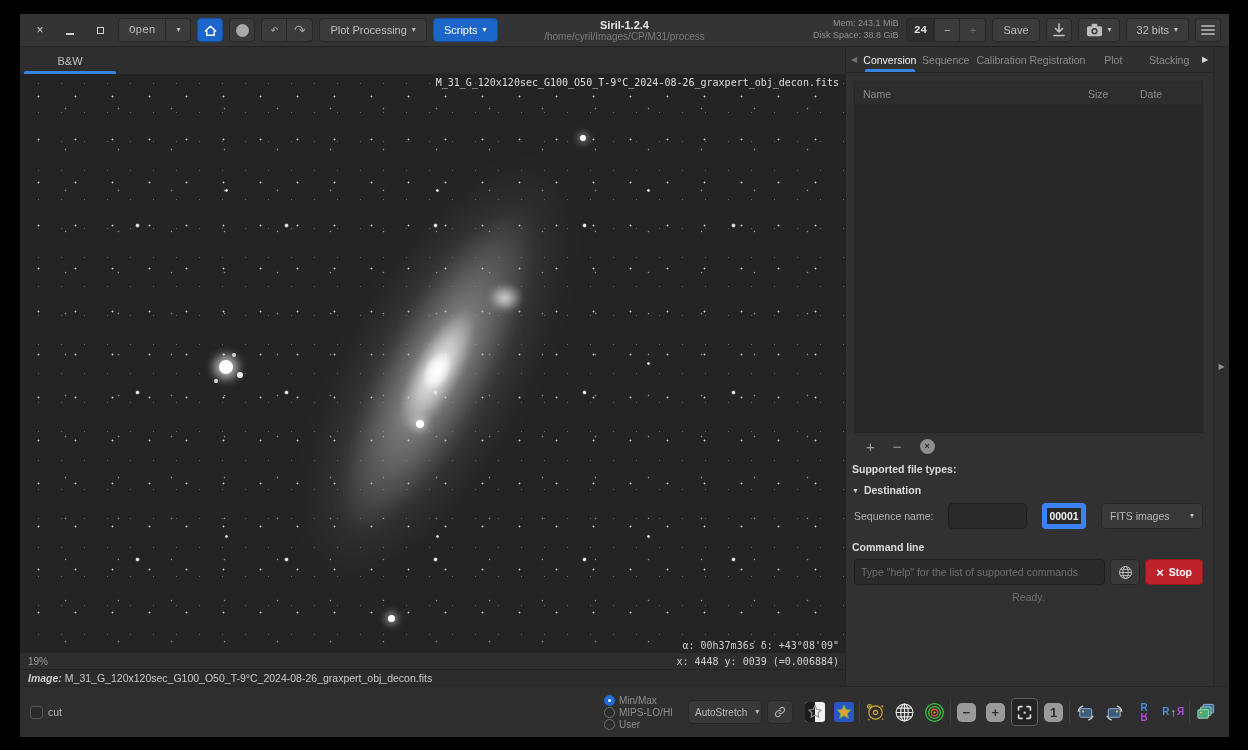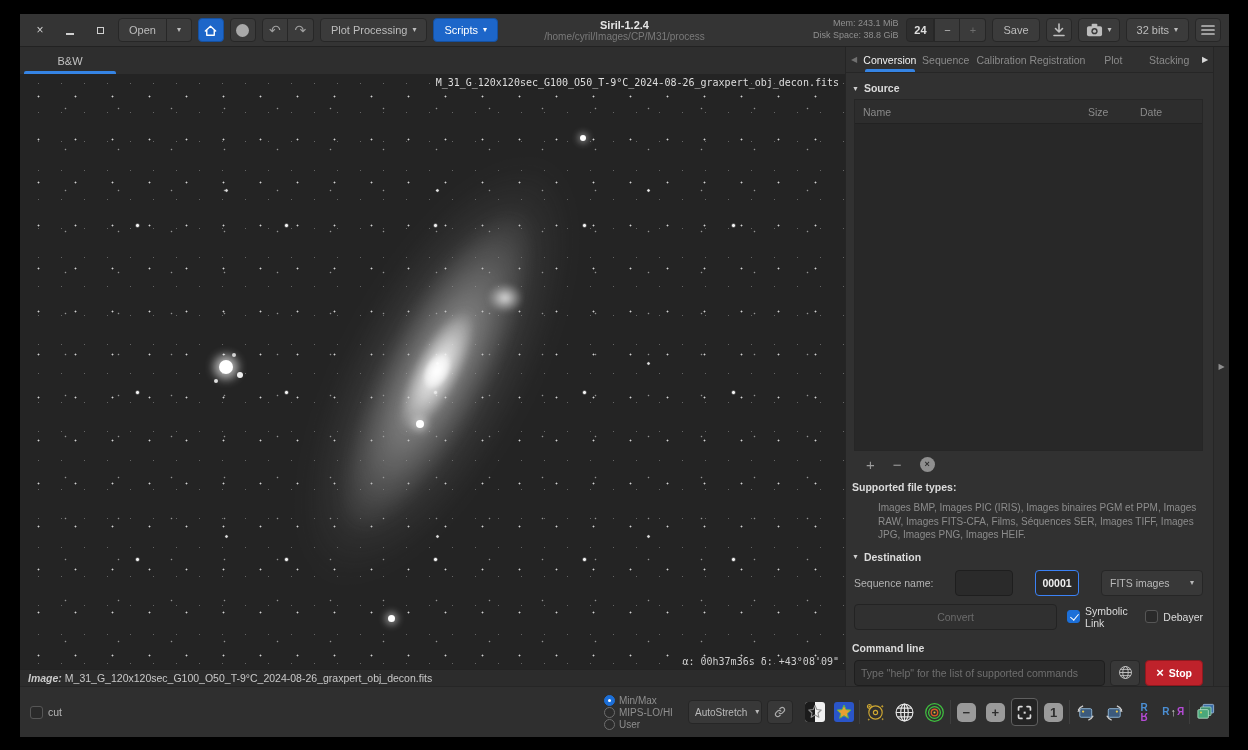--- a/index.html
+++ b/index.html
@@ -20,21 +20,21 @@
   .wbtn { background: none; border: none; color: #cfcfcf; width: 24px; height: 24px;
           display: flex; align-items: center; justify-content: center; font-size: 12px; cursor: default; }
   .min-glyph { display: block; width: 8px; height: 2px; background: #cfcfcf; margin-top: 7px; }
   .max-glyph { display: block; width: 7px; height: 7px; border: 1.5px solid #cfcfcf; }
   .tbtn { height: 24px; background: #3b3b3b; border: 1px solid #272727; border-radius: 4px;
           color: #bdbdbd; font-size: 11px; padding: 0 10px; display: inline-flex;
           align-items: center; justify-content: center; gap: 5px; font-family: inherit; cursor: default; }
   .tbtn.accent { background: #1d66c9; border-color: #15509f; color: #fff; }
   .btn-group { display: inline-flex; }
   .btn-group .tbtn { border-radius: 0; }
-  .btn-group .tbtn:first-child { border-radius: 4px 0 0 4px; }
+  .btn-group .tbtn:first-child { border-radius: 4px 0 0 4px; font-family: Liberation Mono, monospace; }
   .btn-group .tbtn:last-child { border-radius: 0 4px 4px 0; border-left: none; }
   .chev { font-size: 8px; line-height: 1; }
   .icon-btn { width: 26px; padding: 0; }
   .rec-dot { width: 13px; height: 13px; border-radius: 50%; background: #a9a9a9; display: block; }
   .arrow-glyph { font-size: 14px; line-height: 1; color: #9f9f9f; }
   .sysinfo { text-align: right; font-size: 9px; color: #8f8f8f; line-height: 1.3; margin-right: 2px; }
   .threads .cell-val { width: 28px; background: #2e2e2e; color: #e0e0e0; font-weight: bold; }
   .threads .dim { color: #6d6d6d; }
 
   
@@ -114,26 +114,26 @@
   .col-size { width: 52px; }
   .col-date { width: 62px; }
   .list-body { flex: 1; }
   .list-actions { height: 26px; display: flex; align-items: center; gap: 18px; padding-left: 14px; }
   .la-btn { background: none; border: none; color: #9d9d9d; font-size: 15px; line-height: 1; cursor: default; }
   .clear-glyph { width: 15px; height: 15px; border-radius: 50%; background: #8f8f8f; color: #2d2d2d;
                  font-size: 9px; font-weight: bold; display: flex; align-items: center; justify-content: center; }
   .supported { margin-top: 4px; }
   .sup-title { font-size: 10.5px; font-weight: bold; color: #dcdcdc; height: 18px; }
   .sup-text { font-size: 10px; color: #8c8c8c; line-height: 1.35; padding: 2px 6px 6px 26px; }
-  .dest-row1 { display: flex; align-items: center; gap: 22px; margin: 4px 2px 0 2px; }
+  .dest-row1 { display: flex; align-items: center; gap: 15px; margin: 4px 2px 0 2px; }
   .dest-label { font-size: 10.5px; color: #b2b2b2; flex: none; }
   .text-input { height: 26px; background: #2a2a2a; border: 1px solid #1e1e1e; border-radius: 4px;
                 color: #ddd; font-size: 10.5px; padding: 0 6px; font-family: inherit; }
   .seq-input { flex: 1; min-width: 0; }
-  .counter-box { width: 44px; height: 26px; background: #2a2a2a; border: 1px solid #3b82f6;
+  .counter-box { width: 44px; height: 26px; background: #2a2a2a; border: 5px solid #3b82f6;
                  border-radius: 4px; color: #f0f0f0; font-weight: bold; font-size: 10.5px;
                  display: flex; align-items: center; justify-content: center; }
   .dropdown { height: 26px; background: #383838; border: 1px solid #262626; border-radius: 4px;
               color: #b9b9b9; font-size: 10.5px; display: flex; align-items: center;
               justify-content: space-between; padding: 0 8px; gap: 8px; }
   .fmt-dd { width: 102px; flex: none; }
   .dest-row2 { display: flex; align-items: center; gap: 10px; margin: 8px 2px 0 2px; }
   .convert-btn { width: 246px; height: 26px; background: #303030; border: 1px solid #232323;
                  border-radius: 4px; color: #6b6b6b; font-size: 10.5px; cursor: default; font-family: inherit; }
   .check { display: flex; align-items: center; gap: 5px; font-size: 10.5px; color: #dcdcdc; cursor: default; }
@@ -300,102 +300,91 @@
         <div class="gal gal-core"></div>
         <div class="gal gal-nucleus"></div>
         <div class="gal companion"></div>
         <div class="bstar bstar-a"></div>
         <div class="bstar bstar-b"></div>
         <div class="bstar bstar-c"></div>
         <div class="bstar bstar-d"></div>
         <div class="overlay-filename mono">M_31_G_120x120sec_G100_O50_T-9°C_2024-08-26_graxpert_obj_decon.fits</div>
         <div class="overlay-coords mono">α: 00h37m36s δ: +43°08'09"</div>
       </div>
+      <div class="zoom-row">
+        <span class="zoom-level">19%</span>
+        <span class="pixel-coords mono">x: 4448 y: 0039 (=0.006884)</span>
+      </div>
       <div class="filename-row">
         <span class="img-prefix">Image:</span>
         <span>M_31_G_120x120sec_G100_O50_T-9°C_2024-08-26_graxpert_obj_decon.fits</span>
       </div>
     </section>
 
     <aside class="right-panel">
       <div class="rp-tabs">
         <button class="tab-scroll">◀</button>
         <div class="rp-tab active">Conversion</div>
         <div class="rp-tab">Sequence</div>
         <div class="rp-tab">Calibration</div>
         <div class="rp-tab">Registration</div>
         <div class="rp-tab">Plot</div>
         <div class="rp-tab">Stacking</div>
         <button class="tab-scroll lit">▶</button>
       </div>
       <div class="rp-body">
-        <div class="expander">
-          <span class="exp-arrow">▼</span>
-          <span>Source</span>
-        </div>
         <div class="source-list">
           <div class="list-header">
             <span class="col-name">Name</span>
             <span class="col-size">Size</span>
             <span class="col-date">Date</span>
           </div>
           <div class="list-body"></div>
         </div>
         <div class="list-actions">
           <button class="la-btn">+</button>
           <button class="la-btn">−</button>
           <button class="la-btn">
                 <span class="clear-glyph">×</span>
               </button>
         </div>
         <div class="supported">
           <div class="sup-title">Supported file types:</div>
-          <div class="sup-text">Images BMP, Images PIC (IRIS), Images binaires PGM et PPM, Images RAW, Images FITS-CFA, Films, Séquences SER, Images TIFF, Images JPG, Images PNG, Images HEIF.</div>
         </div>
         <div class="expander">
           <span class="exp-arrow">▼</span>
           <span>Destination</span>
         </div>
         <div class="dest-row1">
           <span class="dest-label">Sequence name:</span>
           <input class="text-input seq-input" style="">
           <div class="counter-box">00001</div>
           <div class="dropdown fmt-dd">
             <span>FITS images</span>
             <span class="chev">▾</span>
           </div>
         </div>
-        <div class="dest-row2">
-          <button class="convert-btn">Convert</button>
-          <label class="check">
-            <span class="cbox checked"></span>
-            <span>Symbolic Link</span>
-          </label>
-          <label class="check">
-            <span class="cbox"></span>
-            <span>Debayer</span>
-          </label>
-        </div>
         <div class="cmd-title">Command line</div>
         <div class="cmd-row">
           <input class="text-input cmd-input" placeholder="Type &quot;help&quot; for the list of supported commands" style="">
           <button class="sq-btn">
             <svg width="15" height="15" viewBox="0 0 20 20">
                   <g fill="none" stroke="#c8c8c8" stroke-width="1.2">
                     <circle cx="10" cy="10" r="8"></circle>
                     <ellipse cx="10" cy="10" rx="3.6" ry="8"></ellipse>
                     <path d="M2 10h16M3.1 5.8h13.8M3.1 14.2h13.8"></path>
                   </g>
                 </svg>
           </button>
           <button class="stop-btn">
             <span class="stop-x">×</span>
             <span>Stop</span>
           </button>
         </div>
+        <div class="status-text">Ready.</div>
       </div>
     </aside>
 
     <div class="collapse-strip">
       <button><span>▶</span></button>
     </div>
   </div>
 
   <footer class="bottom-bar">
     <div class="bb-left">

